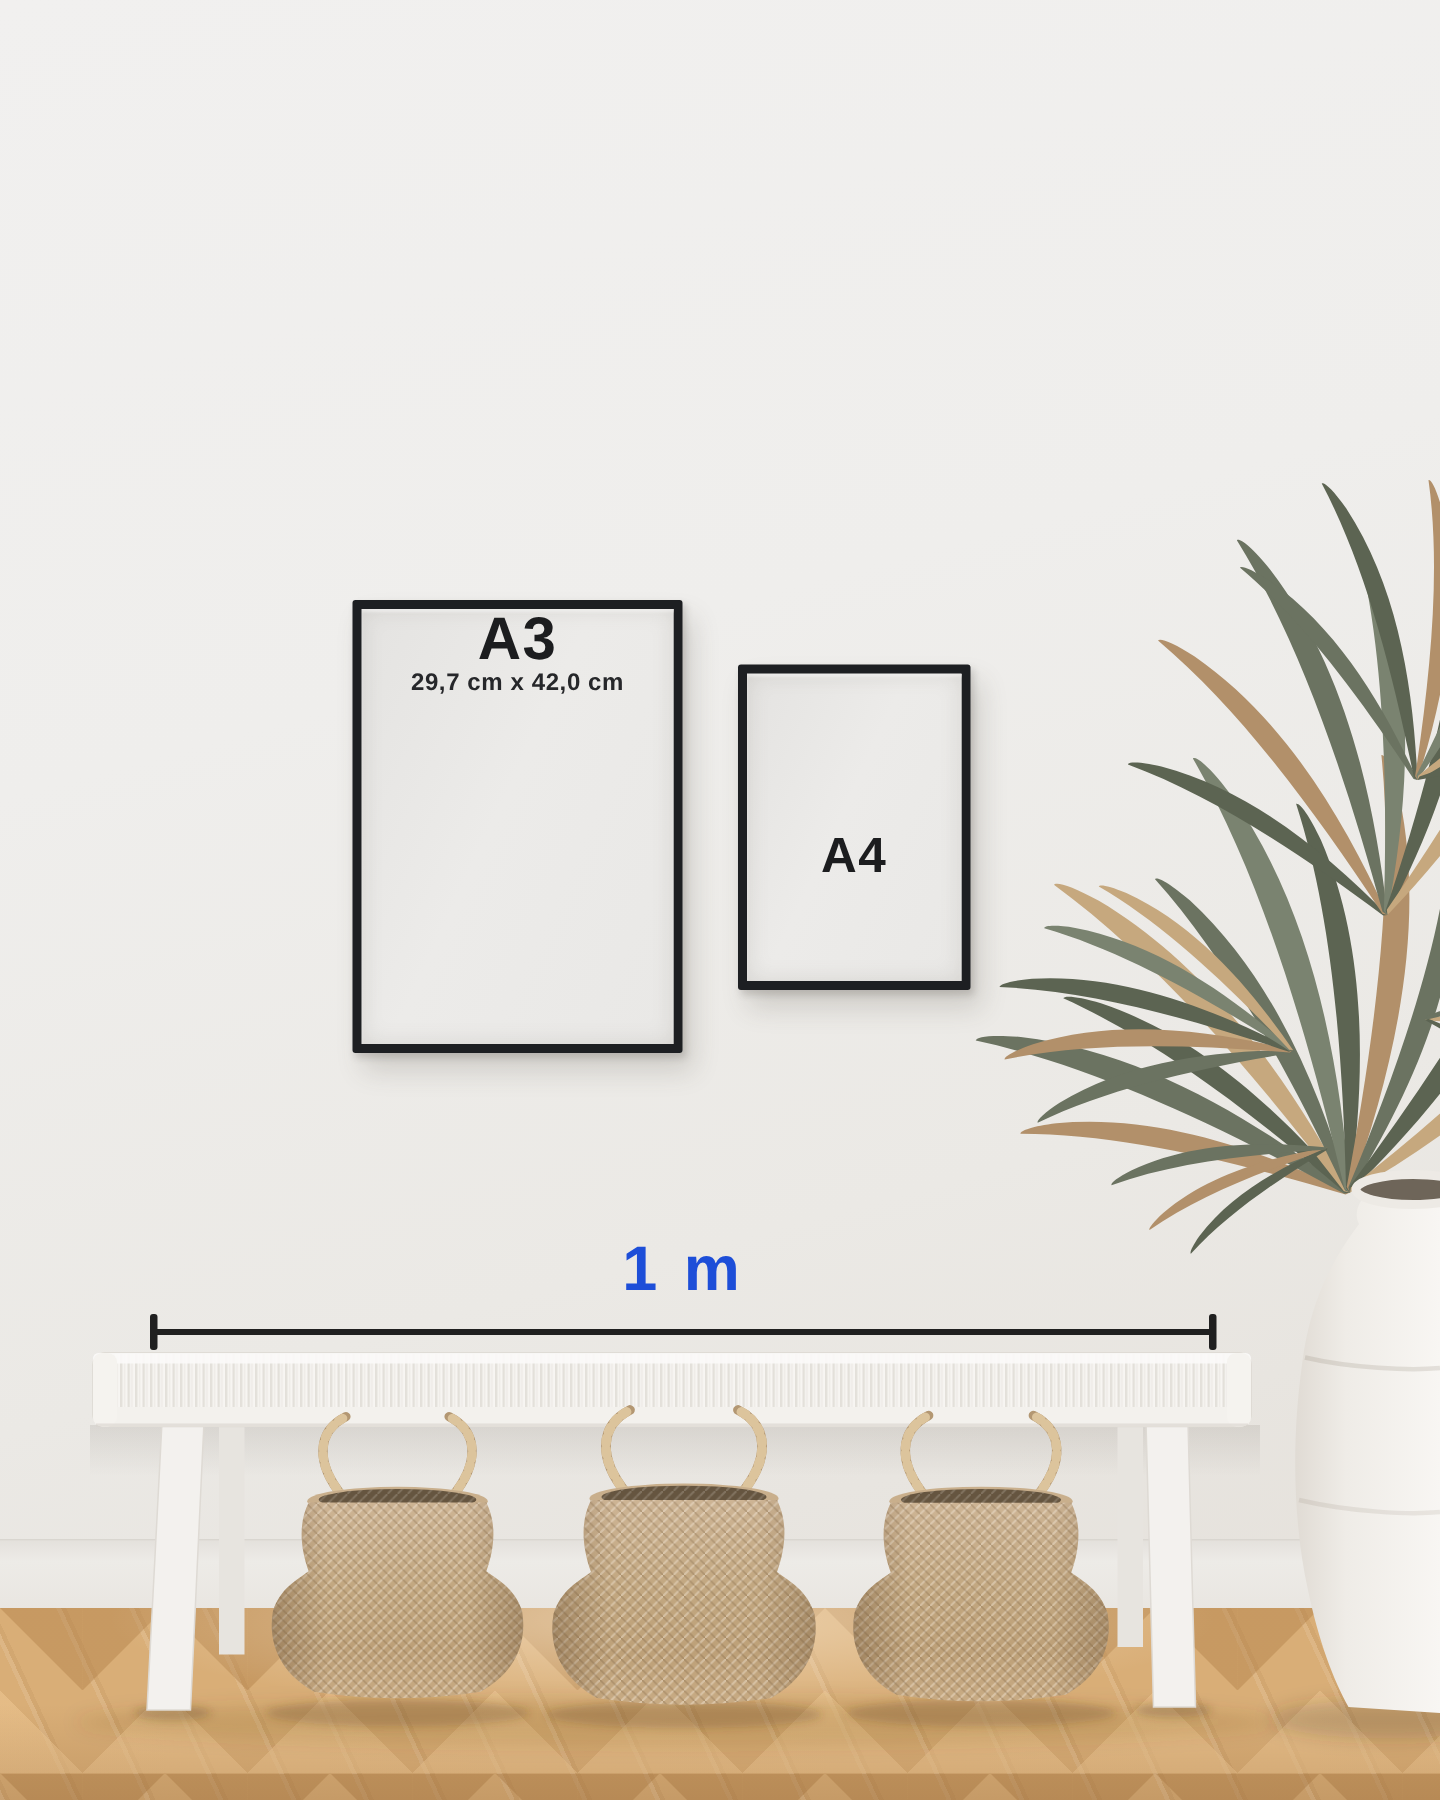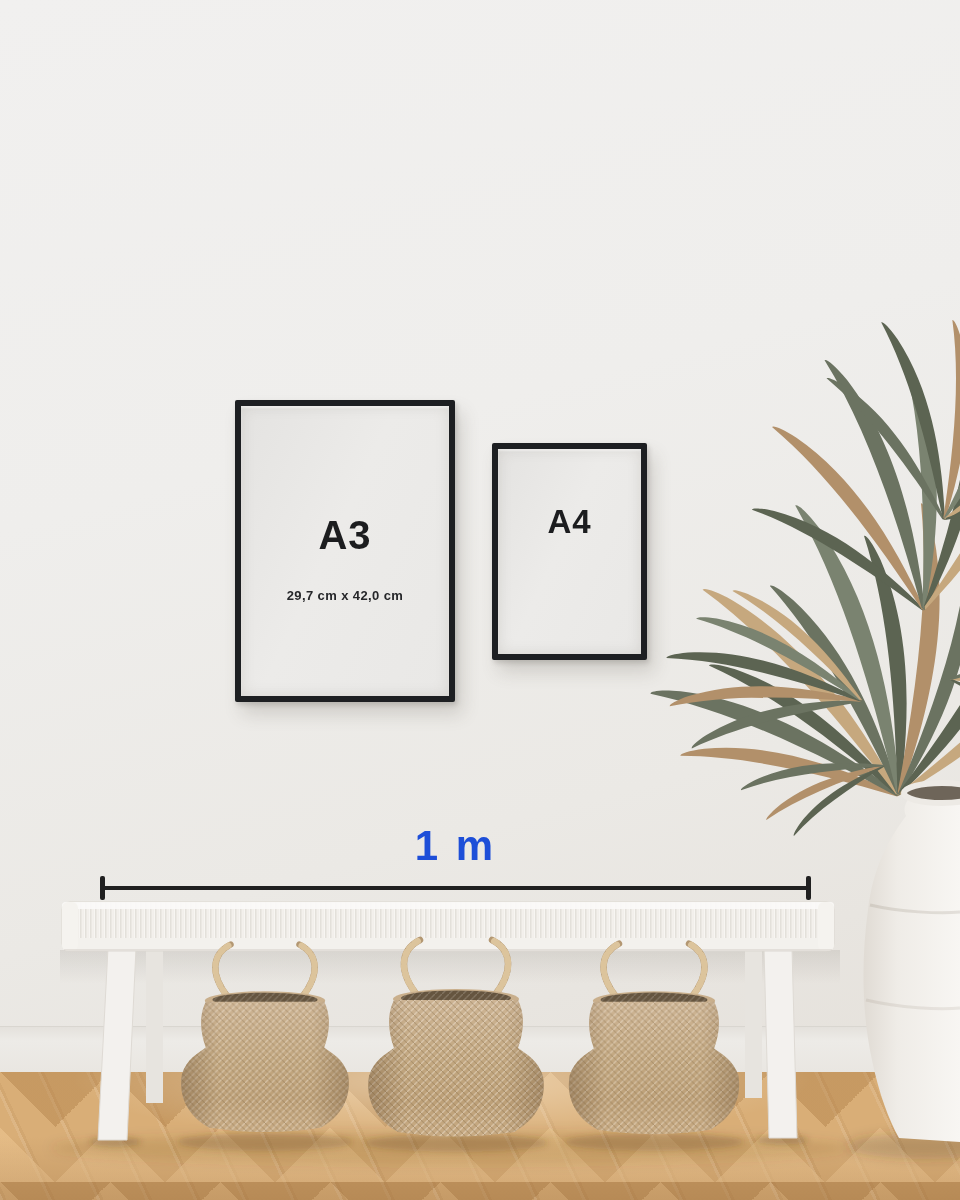--- a/index.html
+++ b/index.html
@@ -24,23 +24,23 @@
         background-position:center top,0 0,-55px 0,-55px 0,0 0,0 0,0 0;
         background-size:auto,auto,110px 110px,110px 110px,110px 110px,110px 110px,auto;}
   
   .frame{position:absolute;background:#1d1f22;border-radius:2px;
          box-shadow:7px 12px 18px rgba(80,72,62,.18), 2px 3px 5px rgba(60,55,50,.18);}
   .paper{position:absolute;inset:6px;background:linear-gradient(115deg,#e4e3e1 0%,#ecebe9 45%,#e9e8e6 100%);
          box-shadow:inset 0 0 14px rgba(120,115,108,.18), inset 0 2px 2px rgba(255,255,255,.7);
          text-align:center;color:#1c1d1f;}
   .frame-a3{left:235px;top:400px;width:220px;height:302px;}
   .frame-a4{left:492px;top:443px;width:155px;height:217px;}
-  .frame-a3 .frame-label{padding-top:109px;font-size:40px;line-height:1;font-weight:bold;letter-spacing:1px;}
-  .frame-a3 .frame-dims{margin-top:33px;font-size:13px;font-weight:600;letter-spacing:.4px;color:#26272a;}
-  .frame-a4 .frame-label{padding-top:56px;font-size:33px;line-height:1;font-weight:bold;letter-spacing:1px;}
+  .frame-a3 .frame-label{font-size:40px;line-height:1;font-weight:bold;letter-spacing:1px;}
+  .frame-a3 .frame-dims{margin-top:1px;font-size:16px;font-weight:600;letter-spacing:.4px;color:#26272a;}
+  .frame-a4 .frame-label{padding-top:104px;font-size:33px;line-height:1;font-weight:bold;letter-spacing:1px;}
   .frame-a4 .frame-dims{margin-top:12px;font-size:18.5px;font-weight:600;letter-spacing:.3px;line-height:1.3;color:#26272a;}
   .frame-dims span{display:block;}
   
   .scalebar{position:absolute;left:101px;top:822px;width:709px;height:80px;}
   .scalebar-label{position:absolute;left:0;right:0;top:0;text-align:center;
         font-size:42px;font-weight:bold;letter-spacing:3px;color:#1d4ed8;}
   .scalebar-line{position:absolute;left:0;right:0;top:64px;height:4px;background:#202020;border-radius:2px;}
   .cap{position:absolute;top:-10px;width:5px;height:24px;background:#202020;border-radius:2px;}
   .cap.left{left:-1px;} .cap.right{right:-1px;}
   

